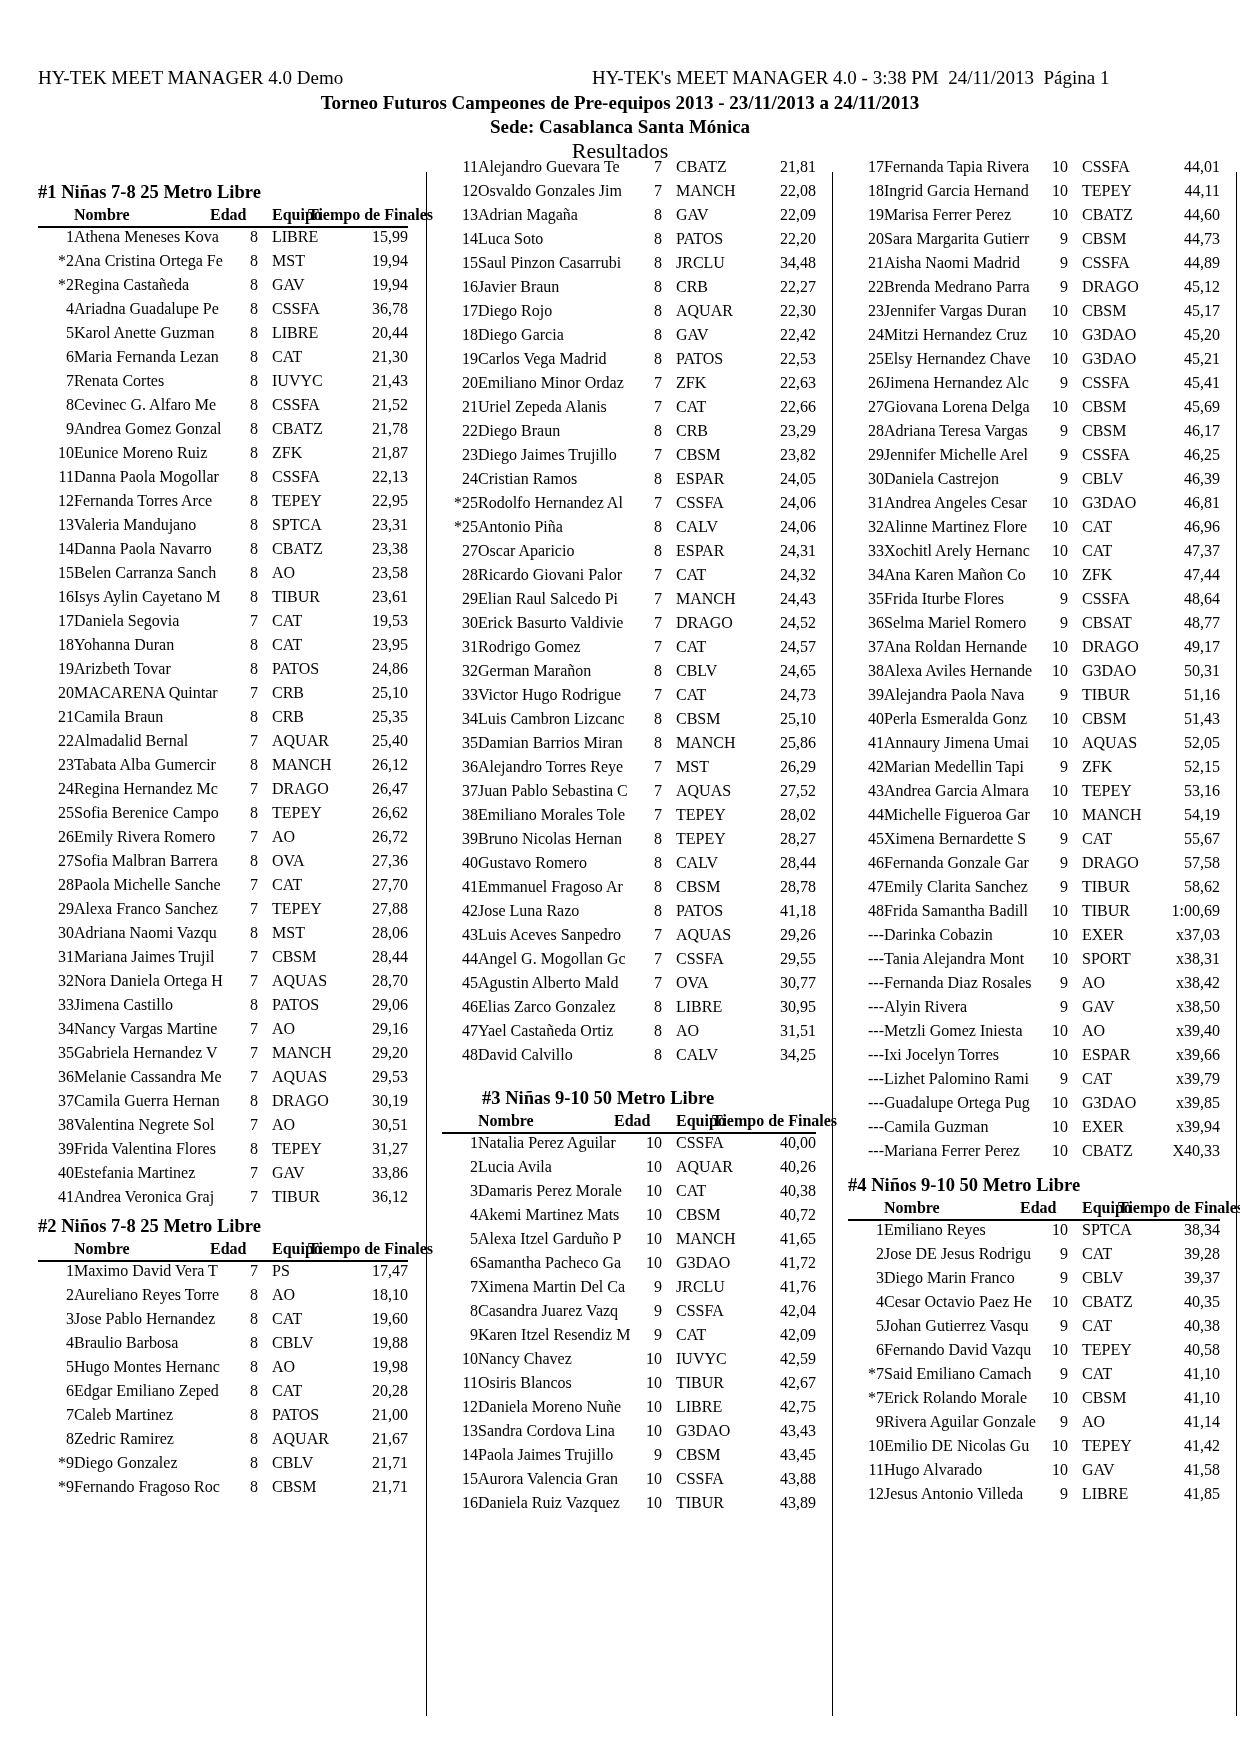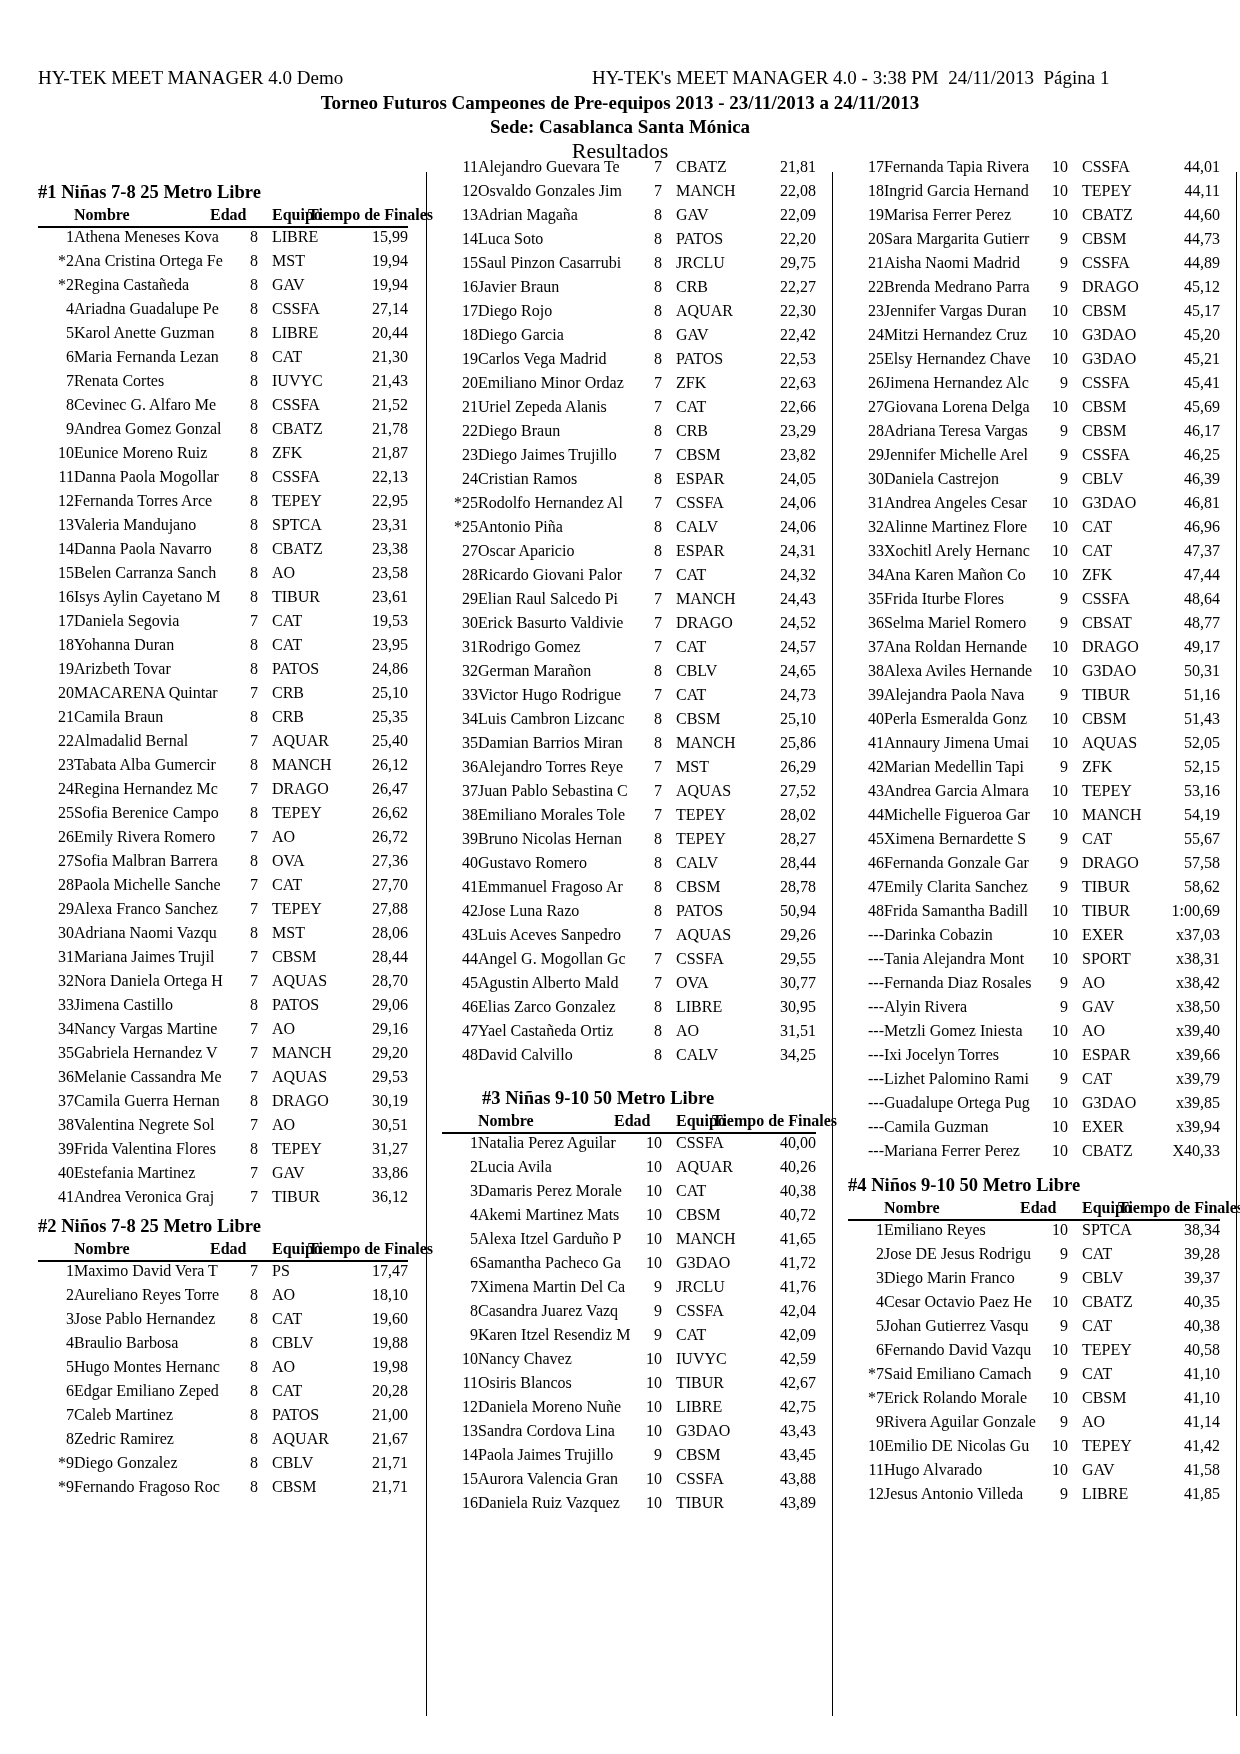--- a/index.html
+++ b/index.html
@@ -63,21 +63,21 @@
       <span class="nm">Regina Castañeda</span>
       <span class="ag">8</span>
       <span class="tm">GAV</span>
       <span class="tt">19,94</span>
     </div>
     <div class="row" style="left: 38px; top: 300px; width: 370px;">
       <span class="pl">4</span>
       <span class="nm">Ariadna Guadalupe Pe</span>
       <span class="ag">8</span>
       <span class="tm">CSSFA</span>
-      <span class="tt">27,14</span>
+      <span class="tt">36,78</span>
     </div>
     <div class="row" style="left: 38px; top: 324px; width: 370px;">
       <span class="pl">5</span>
       <span class="nm">Karol Anette Guzman</span>
       <span class="ag">8</span>
       <span class="tm">LIBRE</span>
       <span class="tt">20,44</span>
     </div>
     <div class="row" style="left: 38px; top: 348px; width: 370px;">
       <span class="pl">6</span>
@@ -434,21 +434,21 @@
       <span class="nm">Luca Soto</span>
       <span class="ag">8</span>
       <span class="tm">PATOS</span>
       <span class="tt">22,20</span>
     </div>
     <div class="row" style="left: 442px; top: 254px; width: 374px;">
       <span class="pl">15</span>
       <span class="nm">Saul Pinzon Casarrubi</span>
       <span class="ag">8</span>
       <span class="tm">JRCLU</span>
-      <span class="tt">29,75</span>
+      <span class="tt">34,48</span>
     </div>
     <div class="row" style="left: 442px; top: 278px; width: 374px;">
       <span class="pl">16</span>
       <span class="nm">Javier Braun</span>
       <span class="ag">8</span>
       <span class="tm">CRB</span>
       <span class="tt">22,27</span>
     </div>
     <div class="row" style="left: 442px; top: 302px; width: 374px;">
       <span class="pl">17</span>
@@ -623,21 +623,21 @@
       <span class="nm">Emmanuel Fragoso Ar</span>
       <span class="ag">8</span>
       <span class="tm">CBSM</span>
       <span class="tt">28,78</span>
     </div>
     <div class="row" style="left: 442px; top: 902px; width: 374px;">
       <span class="pl">42</span>
       <span class="nm">Jose Luna Razo</span>
       <span class="ag">8</span>
       <span class="tm">PATOS</span>
-      <span class="tt">50,94</span>
+      <span class="tt">41,18</span>
     </div>
     <div class="row" style="left: 442px; top: 926px; width: 374px;">
       <span class="pl">43</span>
       <span class="nm">Luis Aceves Sanpedro</span>
       <span class="ag">7</span>
       <span class="tm">AQUAS</span>
       <span class="tt">29,26</span>
     </div>
     <div class="row" style="left: 442px; top: 950px; width: 374px;">
       <span class="pl">44</span>

